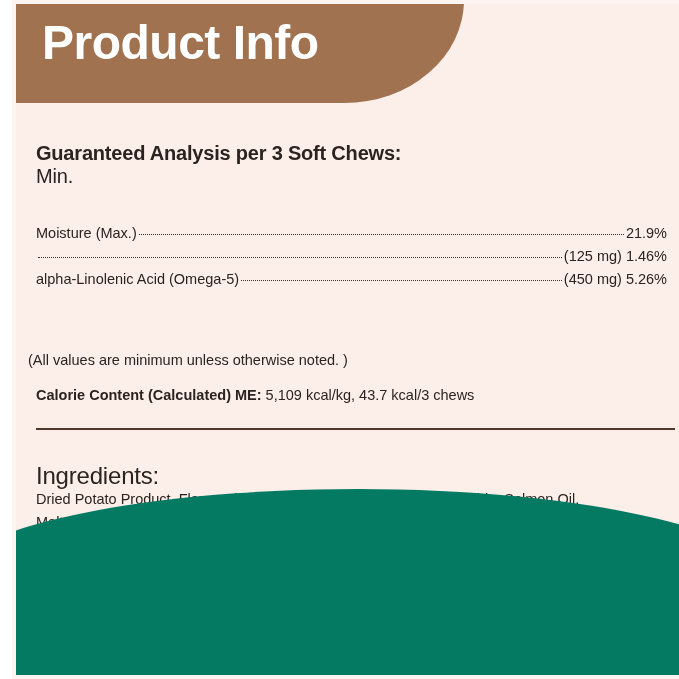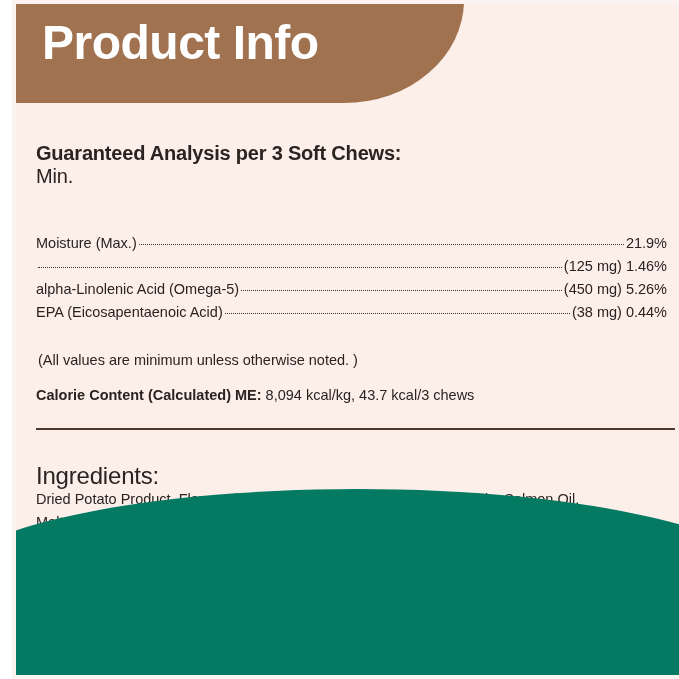--- a/index.html
+++ b/index.html
@@ -60,21 +60,21 @@
   .ga-min {
     font-size: 20px;
     font-weight: normal;
     letter-spacing: -0.2px;
     white-space: nowrap;
   }
   .rows {
     position: absolute;
     left: 20px;
     right: 20px;
-    top: 228px;
+    top: 218px;
   }
   .row {
     display: flex;
     align-items: baseline;
     font-size: 14.5px;
     line-height: 23px;
     white-space: nowrap;
   }
   .row .label { flex: 0 0 auto; }
   .row .leader {
@@ -90,21 +90,21 @@
     position: absolute;
     left: 0;
     right: 0;
     bottom: 3px;
     height: 0;
     border-bottom: 1px dotted #3a322e;
   }
   .row .value { flex: 0 0 auto; text-align: right; }
   .note {
     position: absolute;
-    left: 22px;
+    left: 12px;
     top: 346px;
     font-size: 14.5px;
     line-height: 20px;
   }
   .calorie {
     position: absolute;
     left: 20px;
     top: 381px;
     font-size: 14.5px;
     line-height: 20px;
@@ -169,32 +169,27 @@
     </div>
     <div class="row">
       <span class="leader"></span>
       <span class="value">(125 mg) 1.46%</span>
     </div>
     <div class="row">
       <span class="label">alpha-Linolenic Acid (Omega-5)</span>
       <span class="leader"></span>
       <span class="value">(450 mg) 5.26%</span>
     </div>
-    <div class="row">
-      <span class="label">EPA (Eicosapentaenoic Acid)</span>
-      <span class="leader"></span>
-      <span class="value">(38 mg) 0.44%</span>
-    </div>
   </div>
 
   <div class="note">(All values are minimum unless otherwise noted. )</div>
 
   <div class="calorie">
     <b>Calorie Content (Calculated) ME:</b>
-    <span>8,094 kcal/kg, 43.7 kcal/3 chews</span>
+    <span>5,109 kcal/kg, 43.7 kcal/3 chews</span>
   </div>
 
   <div class="divider"></div>
 
   <div class="ing-title">Ingredients:</div>
   <div class="ing-body">
     <div>Dried Potato Product, Flaxseed, Glycerin, Brewers Dried Yeast, Lecithin, Salmon Oil,</div>
     <div>Maltodextrin, Water, Natural Flavoring, Tapioca Starch, Sorbic Acid (a preservative),</div>
     <div>Mixed Tocopherols (a preservative), Vegetable Oil.</div>
   </div>

